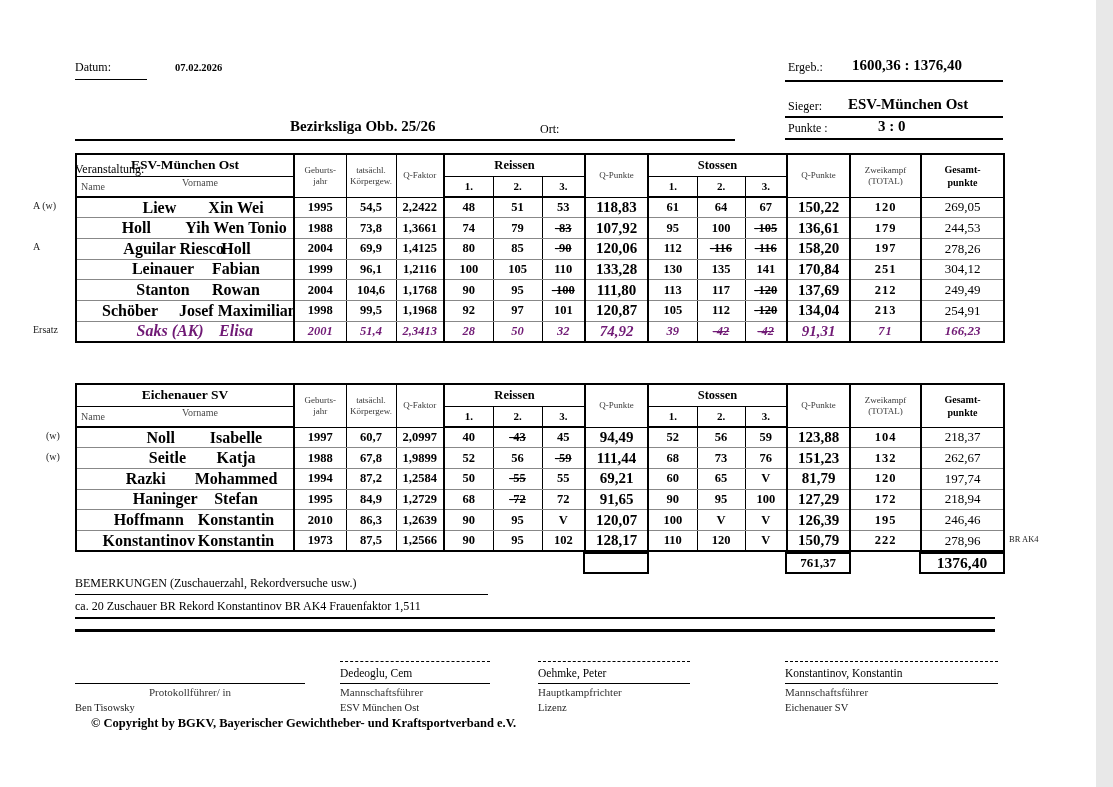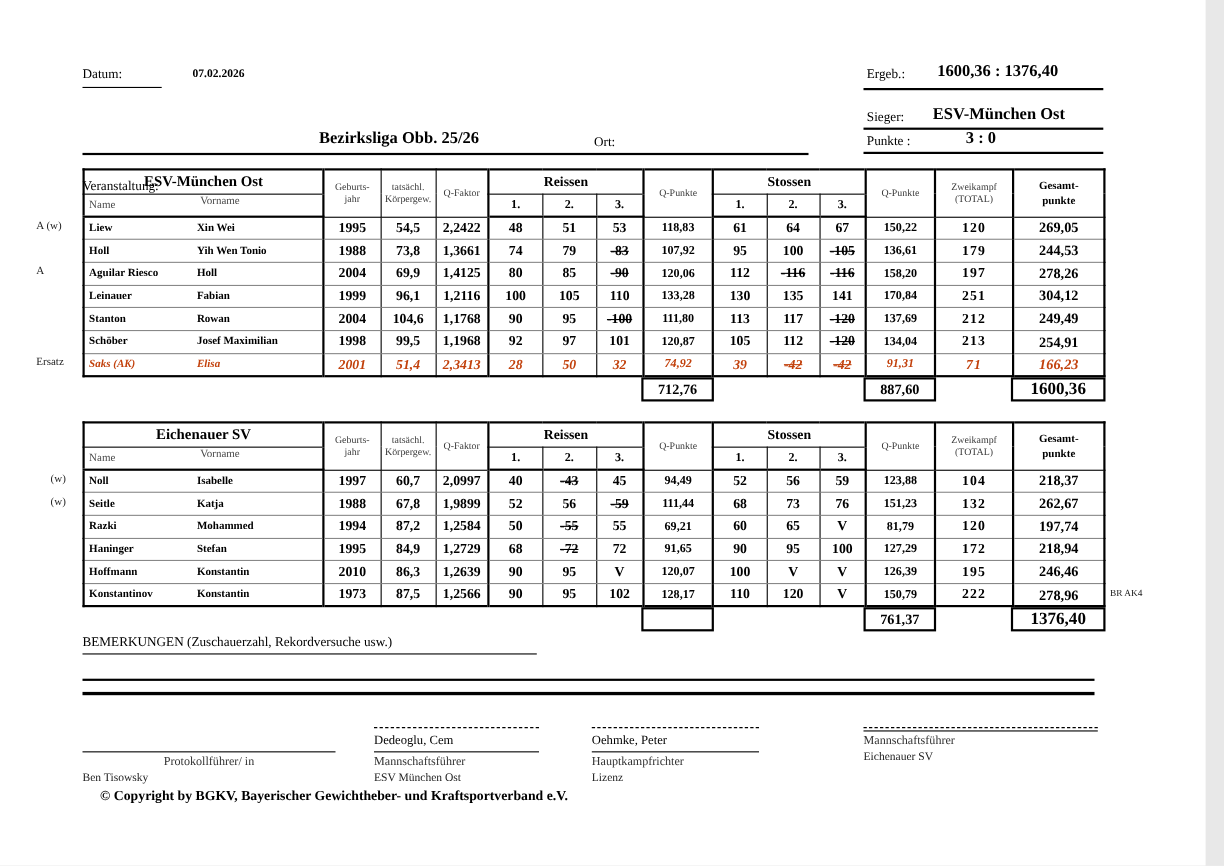--- a/index.html
+++ b/index.html
@@ -24,28 +24,28 @@
   table.prot thead tr.h2{height:21px;}
   table.prot tbody tr{height:20.7px;}
   .th-team{font-size:13.5px;font-weight:bold;text-align:center;}
   .th-small{font-size:9px;font-weight:normal;color:#3a3a3a;text-align:center;line-height:1.25;}
   .th-group{font-size:12.5px;font-weight:bold;text-align:center;}
   .th-att{font-size:11px;font-weight:bold;text-align:center;}
   .th-gesamt{font-size:10px;font-weight:bold;text-align:center;line-height:1.3;}
   .th-nv{font-size:10px;font-weight:normal;color:#4a4a4a;text-align:left;position:relative;}
   .th-nv .nmh{padding-left:4px;}
   .th-nv .vnh{position:absolute;left:105px;top:0;}
-  td.name-cell{font-size:10px;font-weight:bold;text-align:left;position:relative;text-decoration:underline;}
+  td.name-cell{font-size:16px;font-weight:bold;text-align:center;position:relative;text-decoration:underline;}
   td.name-cell .nm{padding-left:4px;display:inline-block;width:98px;}
   td.name-cell .vn{display:inline-block;}
   td.num{font-size:12.5px;font-weight:bold;text-align:center;}
-  td.qp{font-size:11px;font-weight:bold;text-align:center;}
+  td.qp{font-size:15px;font-weight:bold;text-align:center;}
   td.tw{font-size:12.5px;font-weight:bold;text-align:center;letter-spacing:1px;}
-  td.gs{font-size:13px;font-weight:bold;text-align:center;}
-  tr.ghost td{color:#c2410c;font-style:italic;font-weight:bold;}
+  td.gs{font-size:13px;font-weight:normal;text-align:center;}
+  tr.ghost td{color:#701a75;font-style:italic;font-weight:bold;}
   .strike{text-decoration:line-through;}
   table.prot thead tr.h2 th{border-bottom:2px solid #000;}
 
   .gutter-left{position:absolute;width:44px;}
   .gutter-left div{height:20.7px;font-size:10px;color:#222;line-height:20.7px;}
   .gutter-right{position:absolute;left:934px;width:60px;}
   .gutter-right div{height:20.7px;font-size:8.5px;color:#222;line-height:20.7px;}
 
   .totals{position:absolute;left:0;width:930px;height:24px;}
   .tbox{position:absolute;top:0;height:22px;border:2px solid #000;background:#fff;
@@ -259,25 +259,20 @@
             <td class="qp v2">74,92</td>
             <td class="num ">39</td>
             <td class="num "><span class="strike">-42</span></td>
             <td class="num v2"><span class="strike">-42</span></td>
             <td class="qp v2">91,31</td>
             <td class="tw v2">71</td>
             <td class="gs">166,23</td>
           </tr>
         </tbody>
     </table>
-    <div class="totals" style="top: 189.9px;">
-        <div class="tbox" style="left: 508px; width: 66px;">712,76</div>
-        <div class="tbox" style="left: 710px; width: 66px;">887,60</div>
-        <div class="tbox big" style="left: 844px; width: 86px;">1600,36</div>
-      </div>
   </div>
 
   <div class="twrap" style="top:383px;">
     <div class="gutter-left" style="left:-29px;top:43px;">
         <div>(w)</div>
         <div>(w)</div>
         <div>&nbsp;</div>
         <div>&nbsp;</div>
         <div>&nbsp;</div>
         <div>&nbsp;</div>
@@ -431,20 +426,21 @@
     </table>
     <div class="totals" style="top: 169.2px;">
         <div class="tbox" style="left: 508px; width: 66px;"></div>
         <div class="tbox" style="left: 710px; width: 66px;">761,37</div>
         <div class="tbox big" style="left: 844px; width: 86px;">1376,40</div>
       </div>
   </div>
 
   <div class="abs bem-label" style="left:75px;top:576px;">BEMERKUNGEN (Zuschauerzahl, Rekordversuche usw.)</div>
   <div class="hline" style="left:75px;top:594px;width:413px;"></div>
+  <div class="abs bem-text" style="left:75px;top:599px;">ca. 20 Zuschauer BR Rekord Konstantinov BR AK4 Frauenfaktor 1,511</div>
   <div class="hline thick" style="left:75px;top:617px;width:920px;"></div>
   <div class="abs" style="left:75px;top:629px;width:920px;border-top:3px solid #000;"></div>
 
   <div class="sig first" style="left:75px;width:230px;">
     <div class="dash"></div>
     <div class="sig-name"></div>
     <div class="sig-line"></div>
     <div class="sig-role">Protokollführer/ in</div>
     <div class="sig-org">Ben Tisowsky</div>
   </div>
@@ -457,19 +453,20 @@
   </div>
   <div class="sig" style="left:538px;width:152px;">
     <div class="dash"></div>
     <div class="sig-name">Oehmke, Peter</div>
     <div class="sig-line"></div>
     <div class="sig-role">Hauptkampfrichter</div>
     <div class="sig-org">Lizenz</div>
   </div>
   <div class="sig" style="left:785px;width:213px;">
     <div class="dash"></div>
+    <div class="sig-name">Konstantinov, Konstantin</div>
     <div class="sig-line"></div>
     <div class="sig-role">Mannschaftsführer</div>
     <div class="sig-org">Eichenauer SV</div>
   </div>
 
   <div class="abs copyright" style="left:75px;top:716px;margin-left:16px;">© Copyright by BGKV, Bayerischer Gewichtheber- und Kraftsportverband e.V.</div>
 </div>
 
 </body></html>

